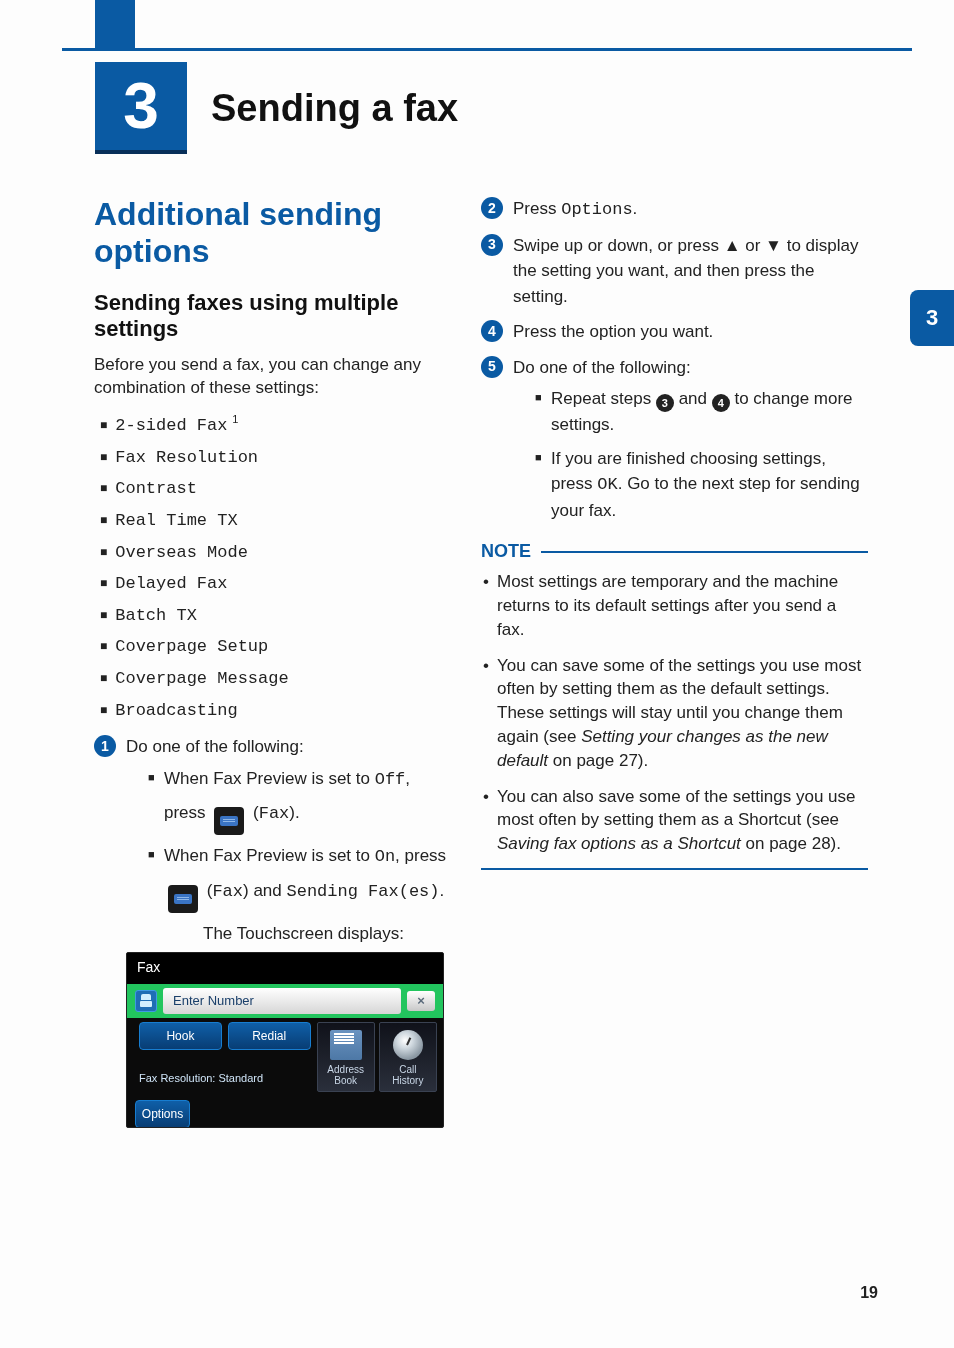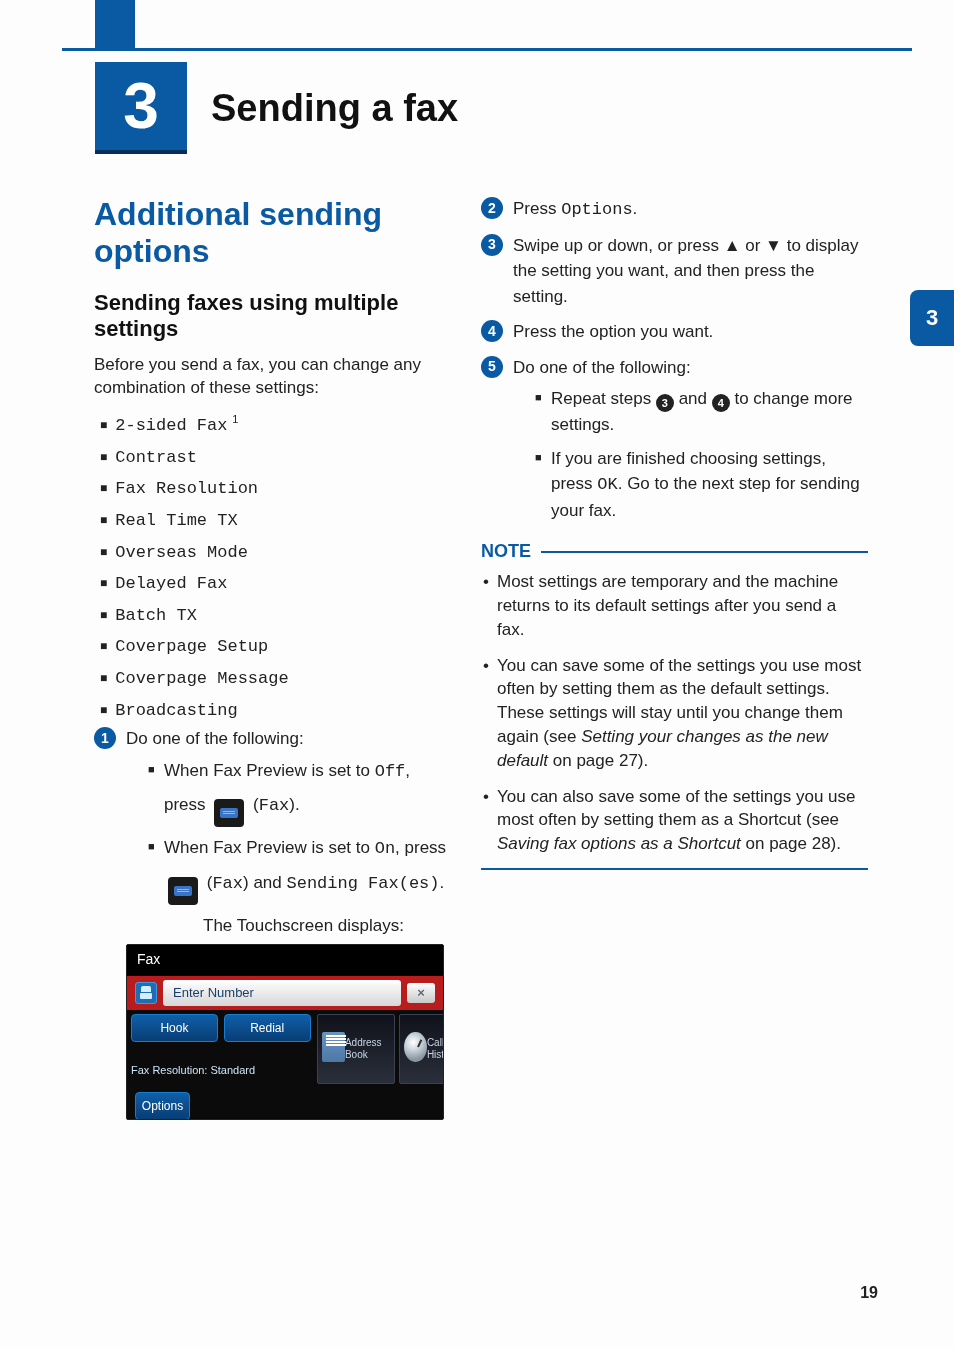--- a/index.html
+++ b/index.html
@@ -48,21 +48,21 @@
     right: 86px;
     top: 196px;
     display: flex;
   }
   .col { width: 50%; }
 
   .h1 { font-size: 32px; font-weight: bold; color: #0a5aa3; line-height: 1.15; margin-bottom: 20px; }
   .h2 { font-size: 22px; font-weight: bold; color: #111; line-height: 1.2; margin-bottom: 12px; }
 
   .para { font-size: 17px; line-height: 1.35; margin-bottom: 10px; }
-  .settings-list { list-style: none; margin: 8px 0 0 6px; }
+  .settings-list { list-style: none; margin: 8px 0 8px 6px; }
   .settings-list li { font-size: 17px; line-height: 1.8; }
   .settings-list li::before { content: "\25A0"; font-size: 12px; margin-right: 8px; vertical-align: 1px; color: #222; }
   .mono { font-family: "Courier New", monospace; }
   .sup { font-size: 11px; vertical-align: super; }
   .footnote { font-size: 12.5px; margin: 4px 0 12px 2px; }
   .footnote .fnnum { font-size: 10px; vertical-align: super; margin-right: 8px; }
 
   .step { display: flex; gap: 10px; margin-bottom: 10px; line-height: 1.5; }
   .circlenum {
     width: 22px; height: 22px; border-radius: 50%;
@@ -114,21 +114,21 @@
     width: 318px; height: 176px;
     background: #0b0b0b;
     border-radius: 2px;
     border: 1px solid #222;
     overflow: hidden;
     margin: 6px 0 0 24px;
     font-family: Arial, sans-serif;
   }
   .ts-header { background: #000; color: #fff; font-size: 14px; padding: 4px 10px 6px; }
   .ts-row1 {
-    background: #b91c1c;
+    background: #22c55e;
     display: flex; align-items: center; gap: 6px;
     padding: 4px 8px;
   }
   .ts-row1 .pill-icon {
     width: 22px; height: 22px;
     border-radius: 3px;
     background: #1f6eb5;
     border: 1px solid #3e9ae3;
     display:flex; flex-direction:column; align-items:center; justify-content:center; gap:1px;
   }
@@ -142,41 +142,41 @@
     font-size: 13px; color:#1a3f6a;
   }
   .ts-row1 .clearbtn {
     width: 28px; height: 20px;
     background: linear-gradient(#fff,#c8c8c8);
     border-radius: 3px;
     display:flex;align-items:center;justify-content:center;
     color:#5a6a7a; font-size:13px; font-weight:bold;
   }
   .ts-body { display:flex; height: 78px; }
-  .ts-left { width: 60%; padding: 4px 6px 0 4px; }
+  .ts-left { width: 60%; padding: 4px 6px 0 12px; }
   .ts-left-top { display:flex; gap:6px; }
   .ts-btn {
     background: linear-gradient(#0f5fa8,#083d74);
     color:#fff; border:1px solid #177dd0;
     border-radius: 4px;
     font-size: 12px;
     padding: 4px 0;
     text-align:center;
   }
   .ts-btn.half { flex:1; }
   .ts-faxres { color:#cfe4f7; font-size:11px; margin-top:20px; }
   .ts-right { width:40%; display:flex; gap:4px; padding:4px 6px 4px 0; }
   .ts-tallbox {
     flex:1;
     background: linear-gradient(#10121a,#2a2f3b);
     border:1px solid #3a4252;
     border-radius:2px;
-    display:flex; align-items:center; justify-content:flex-end;
+    display:flex; flex-direction:column; align-items:center; justify-content:flex-end;
     padding:4px;
-    color:#c8d6e6; font-size:10px; line-height:1.15; 
+    color:#c8d6e6; font-size:10px; line-height:1.15; text-align:center;
   }
   .ts-tallbox .artA { width:32px; height:30px; background:
      linear-gradient(#6a93c0,#4d78a6);
      border-radius:2px; margin-bottom:4px; position:relative;
   }
   .ts-tallbox .artA::before{content:"";position:absolute;left:4px;top:3px;width:20px;height:2px;background:#fff;box-shadow:0 3px 0 #fff,0 6px 0 #fff,0 9px 0 #fff;}
   .ts-tallbox .artB { width:30px; height:30px; border-radius:50%; background: radial-gradient(circle at 40% 35%, #fff 0, #cfd8df 30%, #8b98a3 70%); margin-bottom:4px; position:relative;}
   .ts-tallbox .artB::after{content:"";position:absolute;left:13px;top:7px;width:2px;height:8px;background:#333;transform-origin:bottom center;transform:rotate(25deg);}
   .ts-footer{ padding:4px 8px 8px; }
   .ts-footer .opt { width: 55px; }
@@ -202,22 +202,22 @@
 
 <div class="cols">
 
   <div class="col">
     <div class="h1">Additional sending options</div>
     <div class="h2">Sending faxes using multiple settings</div>
     <div class="para">Before you send a fax, you can change any combination of these settings:</div>
 
     <ul class="settings-list">
       <li><span class="mono">2-sided Fax</span> <span class="sup">1</span></li>
+      <li><span class="mono">Fax Resolution</span></li>
       <li><span class="mono">Contrast</span></li>
-      <li><span class="mono">Fax Resolution</span></li>
       <li><span class="mono">Real Time TX</span></li>
       <li><span class="mono">Overseas Mode</span></li>
       <li><span class="mono">Delayed Fax</span></li>
       <li><span class="mono">Batch TX</span></li>
       <li><span class="mono">Coverpage Setup</span></li>
       <li><span class="mono">Coverpage Message</span></li>
       <li><span class="mono">Broadcasting</span></li>
     </ul>
 
 

